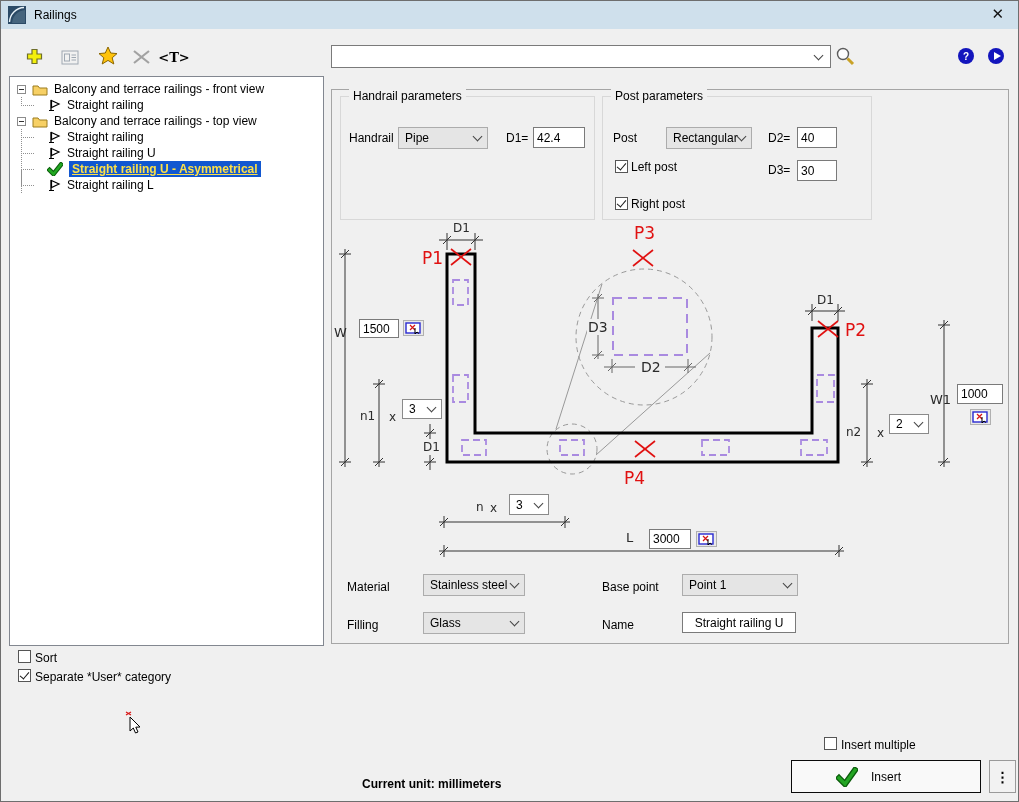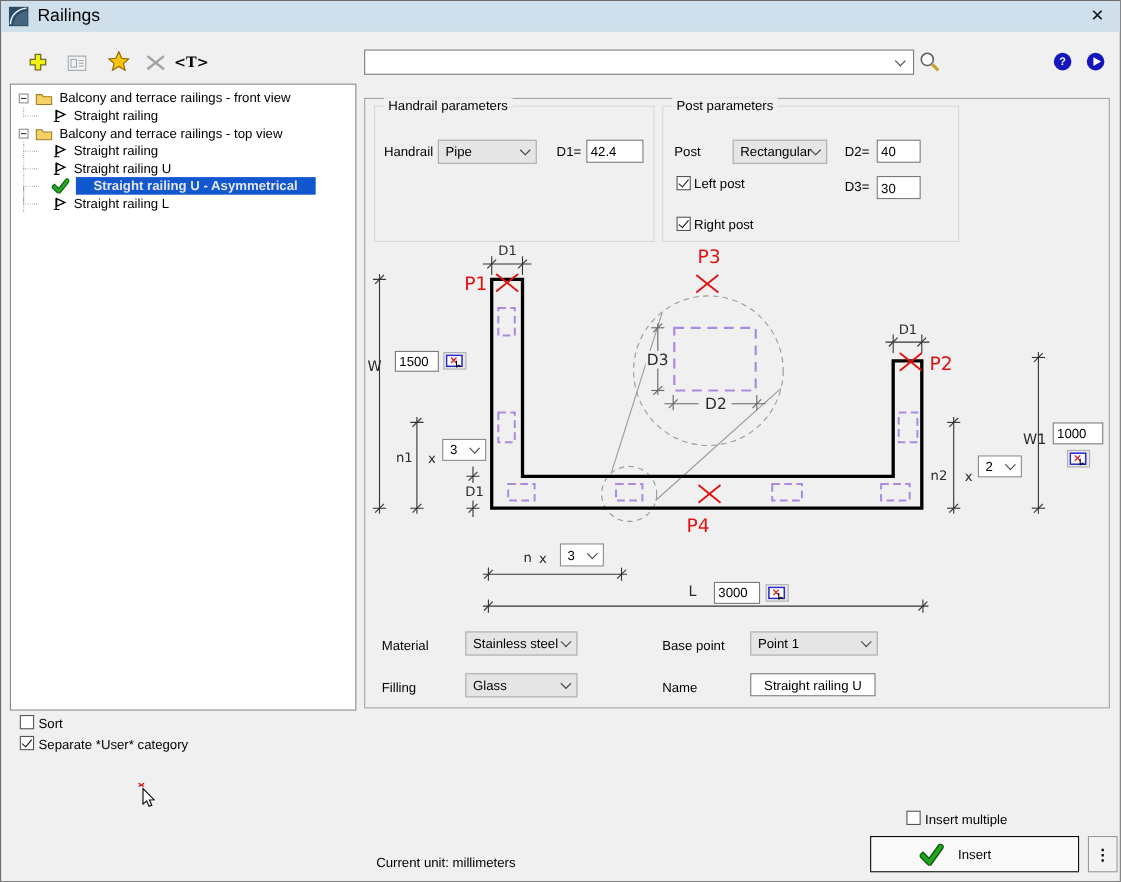--- a/index.html
+++ b/index.html
@@ -1,20 +1,20 @@
 <!DOCTYPE html>
 <html><head>
 <meta charset="utf-8">
 <style>
   html,body{margin:0;padding:0;background:#d8d8d8;font-family:"Liberation Sans",sans-serif;}
   .window{position:relative;width:1019px;height:802px;background:#f0f0f0;border:1px solid #6e6e6e;box-sizing:border-box;overflow:hidden;font-size:12px;color:#000;}
   
   .titlebar{position:absolute;left:0;top:0;width:100%;height:28px;background:#cfe0ec;display:flex;align-items:center;}
   .titlebar .appicon{margin-left:7px;width:18px;height:18px;}
-  .titlebar .title{margin-left:8px;font-size:16px;}
+  .titlebar .title{margin-left:8px;font-size:12px;}
   .titlebar .close{position:absolute;right:14px;top:4px;font-size:15px;color:#111;cursor:default;}
   
   .toolbtn{position:absolute;width:22px;height:22px;display:flex;align-items:center;justify-content:center;}
   .tlabel{font-family:"DejaVu Serif",serif;font-weight:bold;font-size:13px;}
   .searchbox{position:absolute;left:330px;top:44px;width:500px;height:23px;background:#fff;border:1px solid #7a7a7a;box-sizing:border-box;display:flex;align-items:center;}
   .searchbox input{flex:1;border:none;outline:none;height:100%;padding:0 5px;font:12px "Liberation Sans",sans-serif;background:transparent;}
   .searchbox .chev{margin-right:8px;}
   .chev{width:6px;height:6px;border-right:1.4px solid #444;border-bottom:1.4px solid #444;transform:rotate(45deg);margin-top:-3px;flex:none;}
   .roundbtn{position:absolute;width:16px;height:16px;border-radius:50%;background:#1315bd;color:#fff;display:flex;align-items:center;justify-content:center;font-size:10px;font-weight:bold;}
   .playtri{width:0;height:0;border-left:7px solid #fff;border-top:4px solid transparent;border-bottom:4px solid transparent;margin-left:2px;}
@@ -22,21 +22,21 @@
   .treepanel{position:absolute;left:8px;top:75px;width:315px;height:570px;background:#fff;border:1px solid #828790;box-sizing:border-box;padding-top:4px;overflow:hidden;}
   .trow{display:flex;align-items:center;height:16px;white-space:nowrap;}
   .expand{width:9px;height:9px;border:1px solid #8c8c8c;box-sizing:border-box;margin-left:7px;position:relative;background:#fff;flex:none;}
   .expand::after{content:"";position:absolute;left:1px;top:3px;width:5px;height:1px;background:#333;}
   .ficon{margin-left:6px;flex:none;}
   .tlab{margin-left:6px;}
   .conn{width:37px;height:16px;position:relative;flex:none;}
   .conn .v{position:absolute;left:11px;top:0;width:1px;height:16px;background-image:linear-gradient(#909090 1px,transparent 1px);background-size:1px 2px;}
   .conn.last .v{height:8px;}
   .conn .h{position:absolute;left:11px;top:8px;width:14px;height:1px;background-image:linear-gradient(90deg,#909090 1px,transparent 1px);background-size:2px 1px;}
-  .sel{background:#1157d0;color:#e5e5e5;font-weight:bold;padding:1px 16px;}
+  .sel{background:#1157d0;color:#fde047;font-weight:bold;padding:1px 3px;text-decoration:underline;}
   .rootline{position:absolute;left:11px;top:93px;width:1px;height:23px;background-image:linear-gradient(#909090 1px,transparent 1px);background-size:1px 2px;}
   
   .rightpanel{position:absolute;left:330px;top:88px;width:678px;height:555px;border:1px solid #a5a5a5;box-sizing:border-box;}
   .groupbox{position:absolute;border:1px solid #d8d8d8;}
   .gtitle{position:absolute;top:-8px;left:8px;background:#f0f0f0;padding:0 4px;}
   .lab{position:absolute;}
   .combo{position:absolute;background:#e5e5e5;border:1px solid #acacac;box-sizing:border-box;display:flex;align-items:center;padding:0 6px;height:22px;}
   .combo .ctext{flex:1;}
   .combo.white{background:#fff;border-color:#8a8a8a;}
   .tbox{position:absolute;background:#fff;border:1px solid #7a7a7a;box-sizing:border-box;font:12px "Liberation Sans",sans-serif;padding:0 3px;}
@@ -409,21 +409,21 @@
   <span class="lab" style="left:34px;top:650px;">Sort</span>
   <span class="checkbox checked" style="left:17px;top:668px;"></span>
   <span class="lab" style="left:34px;top:669px;">Separate *User* category</span>
 
 
   <svg class="cursor" width="20" height="24">
     <path d="M3,1 L8,4 M8,1 L3,4" stroke="#d81414" stroke-width="1.2" fill="none"></path>
     <path d="M7,6 L7,20 L10.3,17 L12.5,22 L15,21 L12.8,16.2 L17,16 Z" fill="#fff" stroke="#000" stroke-width="1"></path>
   </svg>
 
-  <span class="lab" style="left:341px;top:776px;">Current unit: millimeters</span>
+  <span class="lab" style="left:361px;top:776px;font-weight:bold;">Current unit: millimeters</span>
   <span class="checkbox" style="left:823px;top:736px;"></span>
   <span class="lab" style="left:840px;top:737px;">Insert multiple</span>
 
   <button class="insertbtn">
     <svg width="22" height="20">
       <path d="M3,11 L9,17 L19,3" fill="none" stroke="#0c5c0c" stroke-width="6" stroke-linecap="square"></path>
       <path d="M3,11 L9,17 L19,3" fill="none" stroke="#23a523" stroke-width="3.4" stroke-linecap="square"></path>
     </svg>
     <span>Insert</span>
   </button>

